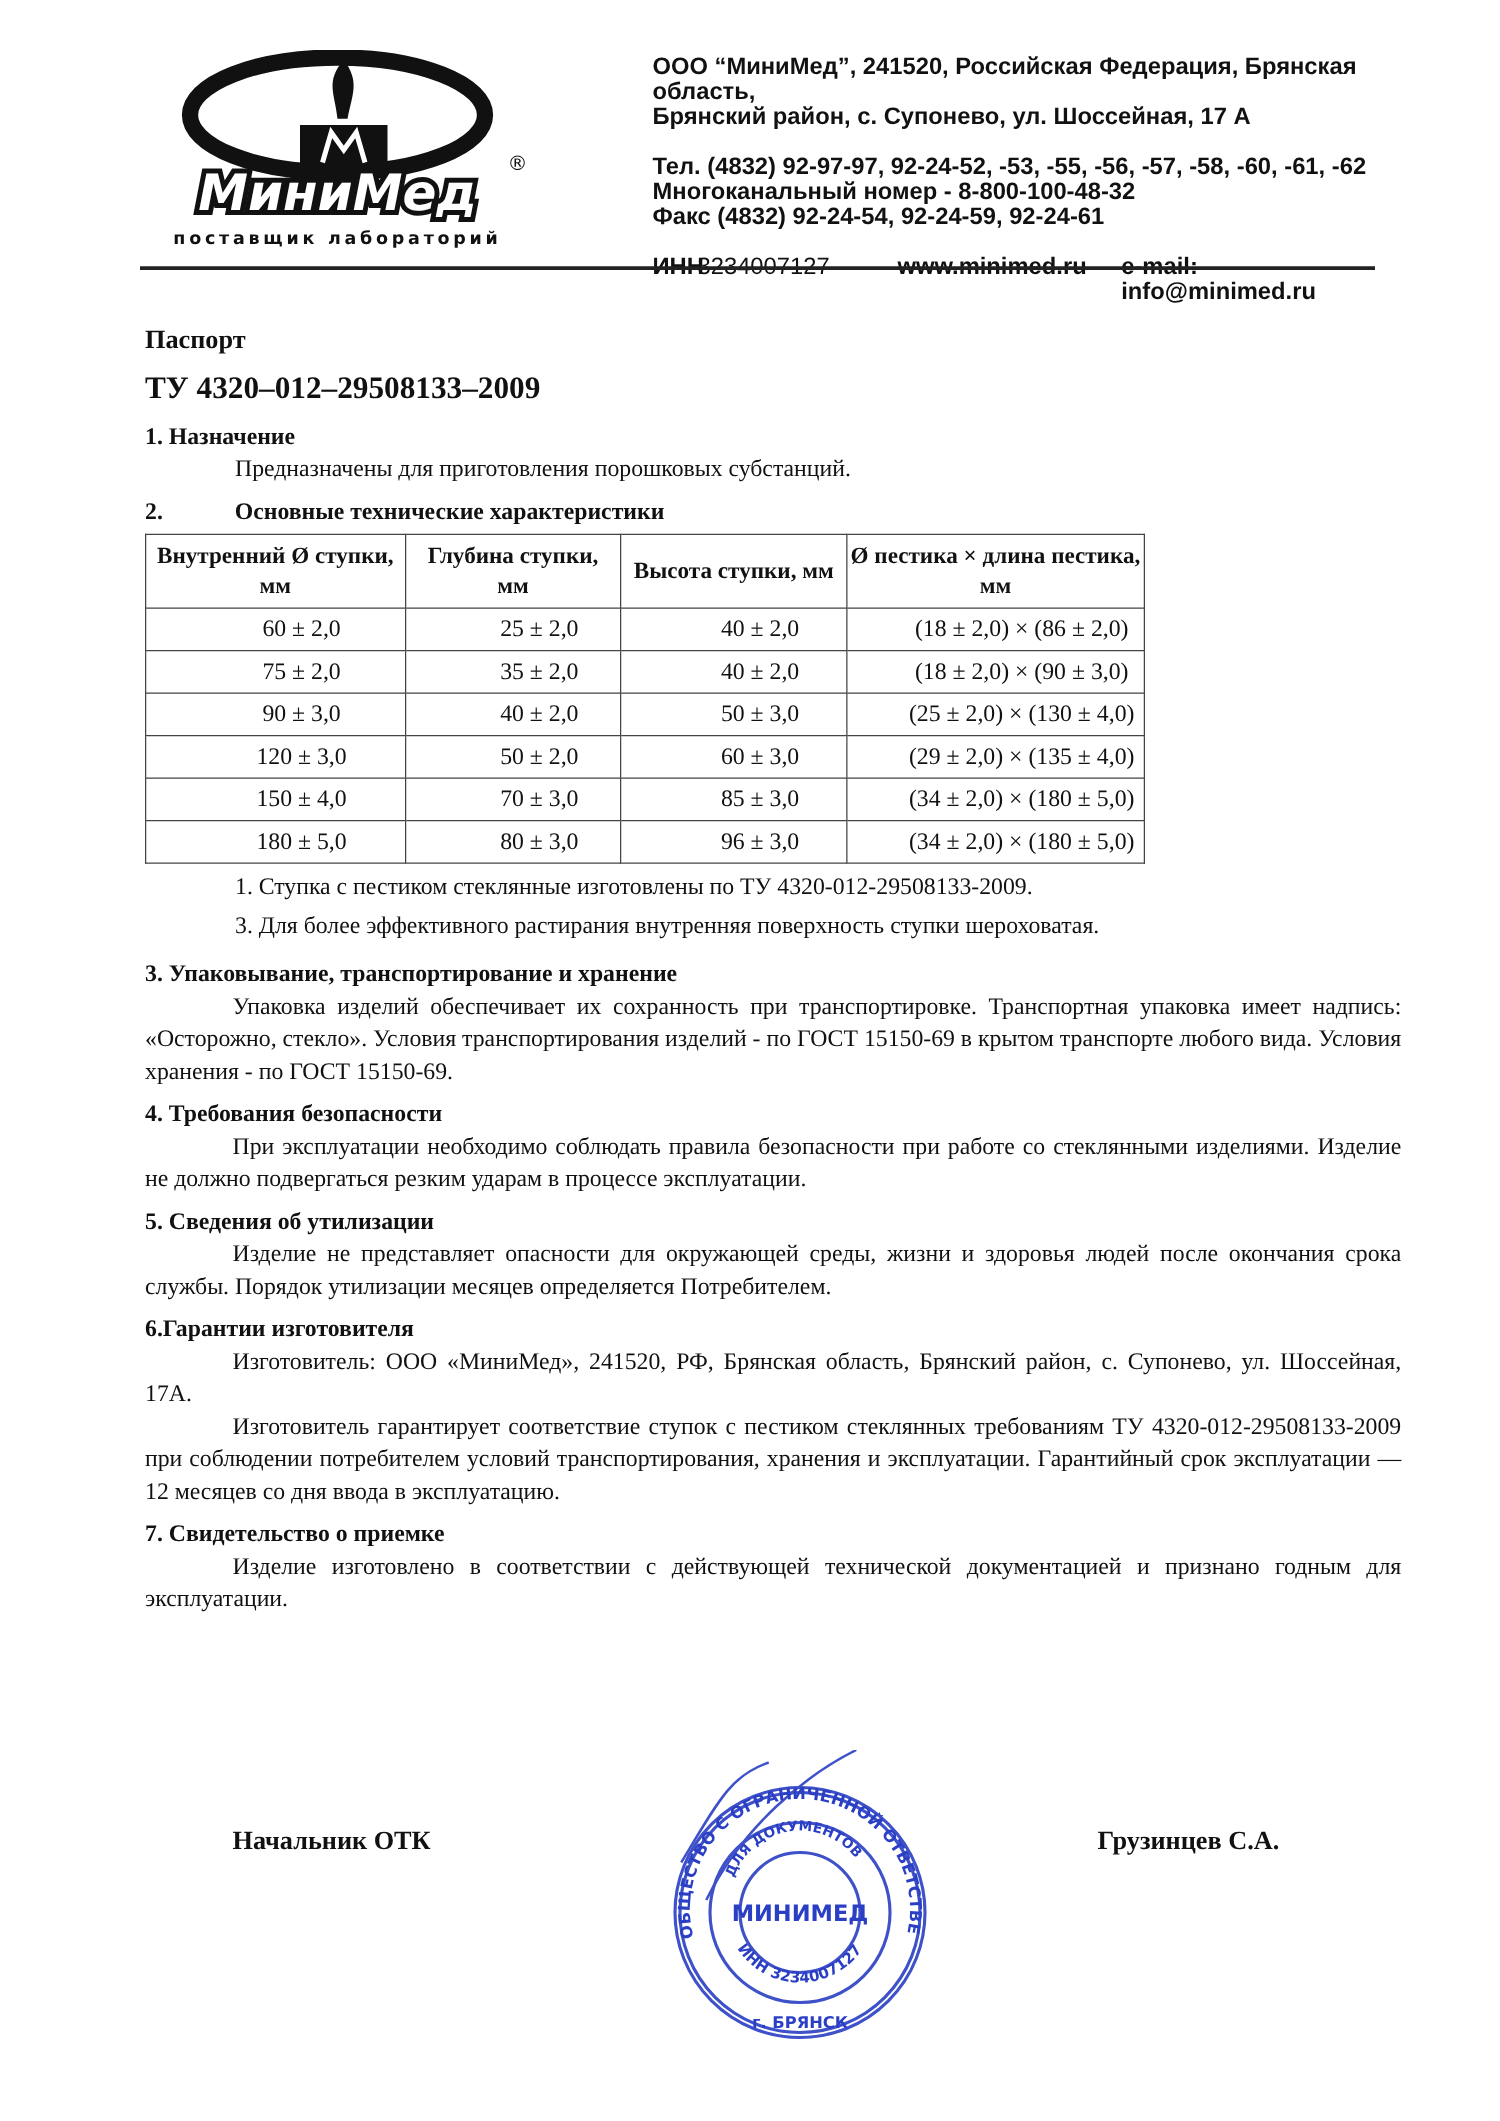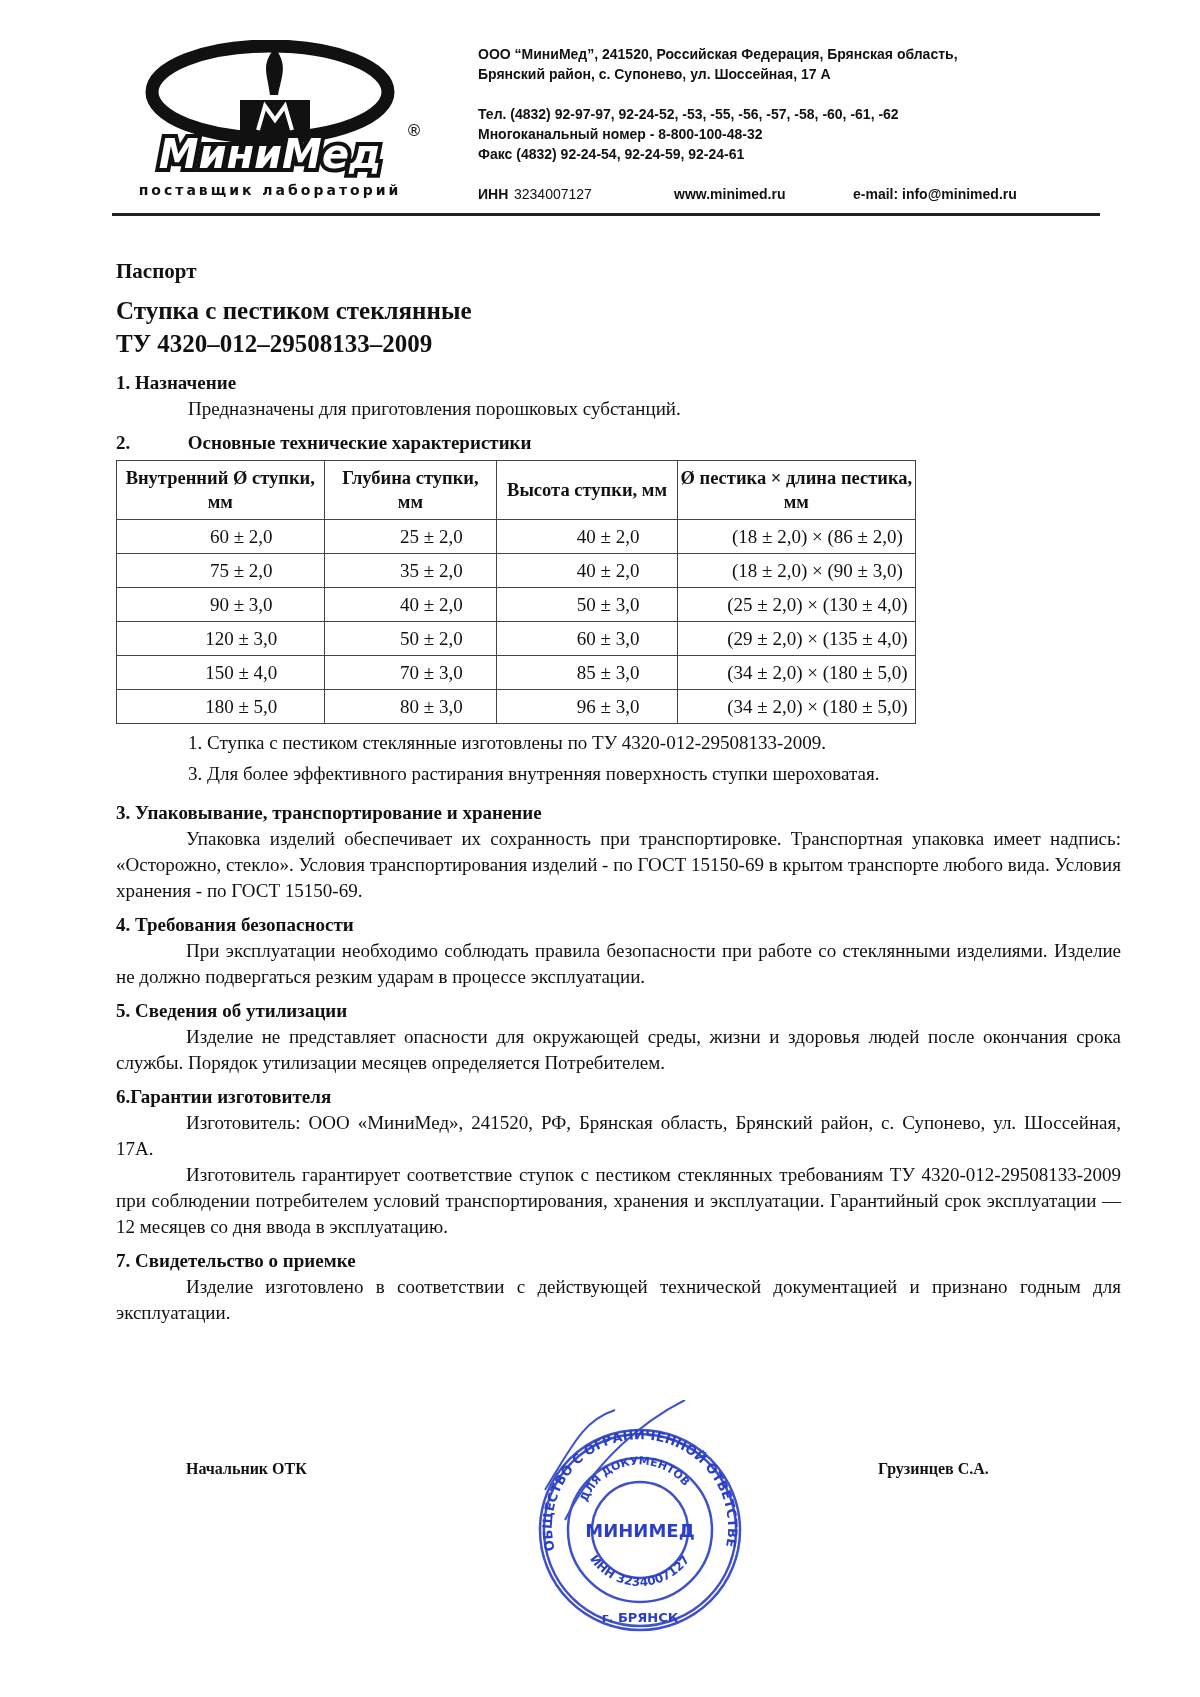--- a/index.html
+++ b/index.html
@@ -2,21 +2,21 @@
 <html><head>
 <meta charset="utf-8">
 <style>
   html, body { margin: 0; padding: 0; background: #ffffff; }
   body { width: 1200px; height: 1697px; position: relative; overflow: hidden; color: #111; }
   .sans { font-family: "Liberation Sans", sans-serif; }
   .serif { font-family: "Liberation Serif", serif; }
 
   
   .logo { position: absolute; left: 110px; top: 40px; width: 330px; height: 160px; }
-  .contacts { position: absolute; left: 478px; top: 44px; width: 580px; font-size: 14px; font-weight: bold; line-height: 20px; }
+  .contacts { position: absolute; left: 522px; top: 44px; width: 580px; font-size: 19px; font-weight: bold; line-height: 20px; }
   .contacts .gap { height: 20px; }
   .contacts .inn-row { position: relative; height: 20px; margin-top: 20px; }
   .contacts .inn-row span { position: absolute; top: 0; }
   .contacts .inn-num { font-weight: normal; }
   .header-rule { position: absolute; left: 112px; top: 213px; width: 988px; height: 3px; background: #222; }
 
   
   .doc { position: absolute; left: 116px; top: 258px; width: 1005px; font-size: 19px; line-height: 26px; }
   .center { }
   .h-passport { font-weight: bold; font-size: 21px; margin: 0 0 10px 0; }
@@ -26,21 +26,21 @@
   .indent { text-indent: 70px; }
   .plain { margin-left: 72px; }
 
   table.specs { border-collapse: collapse; width: 800px; margin-top: 4px; font-size: 19px; }
   table.specs th, table.specs td { border: 1.5px solid #444; text-align: center; padding: 0; }
   table.specs th { font-weight: bold; height: 58px; line-height: 24px; font-size: 18.5px; }
   table.specs td { height: 33px; padding-left: 42px; }
   .notes { margin-top: 6px; }
   .notes div { margin-left: 72px; height: 31px; }
 
-  .sig { position: absolute; top: 1460px; font-weight: bold; font-size: 16px; }
+  .sig { position: absolute; top: 1460px; font-weight: bold; font-size: 21px; }
   .stamp { position: absolute; left: 525px; top: 1400px; width: 230px; height: 240px; }
 </style>
 </head>
 <body>
 
 <svg class="logo" viewBox="0 0 330 160">
   <ellipse cx="160" cy="52" rx="118" ry="46" fill="none" stroke="#111" stroke-width="13"></ellipse>
   <rect x="130" y="60" width="70" height="32" fill="#111"></rect>
   <path d="M165 8 C150 25 158 35 160 55 L168 55 C172 35 178 25 165 8 Z" fill="#111"></path>
   <path d="M148 90 L155 66 L165 80 L175 66 L182 90" fill="none" stroke="#fff" stroke-width="4"></path>
@@ -60,21 +60,20 @@
     <span style="left:0">ИНН</span>
     <span class="inn-num" style="left:36px">3234007127</span>
     <span style="left:196px">www.minimed.ru</span>
     <span style="left:375px">e-mail: info@minimed.ru</span>
   </div>
 </div>
 <div class="header-rule"></div>
 
 <div class="doc serif">
   <div class="center h-passport">Паспорт</div>
-  <div class="center h-title">Ступка с пестиком стеклянные</div>
   <div class="center h-title">ТУ 4320–012–29508133–2009</div>
 
   <div class="center h-sec" style="margin-top:10px">1.  Назначение</div>
   <div class="plain">Предназначены для приготовления порошковых субстанций.</div>
 
   <div class="center h-sec">
     <span>2.</span>
     <span style="display:inline-block;width:48px"></span>
     <span>Основные технические характеристики</span>
   </div>

